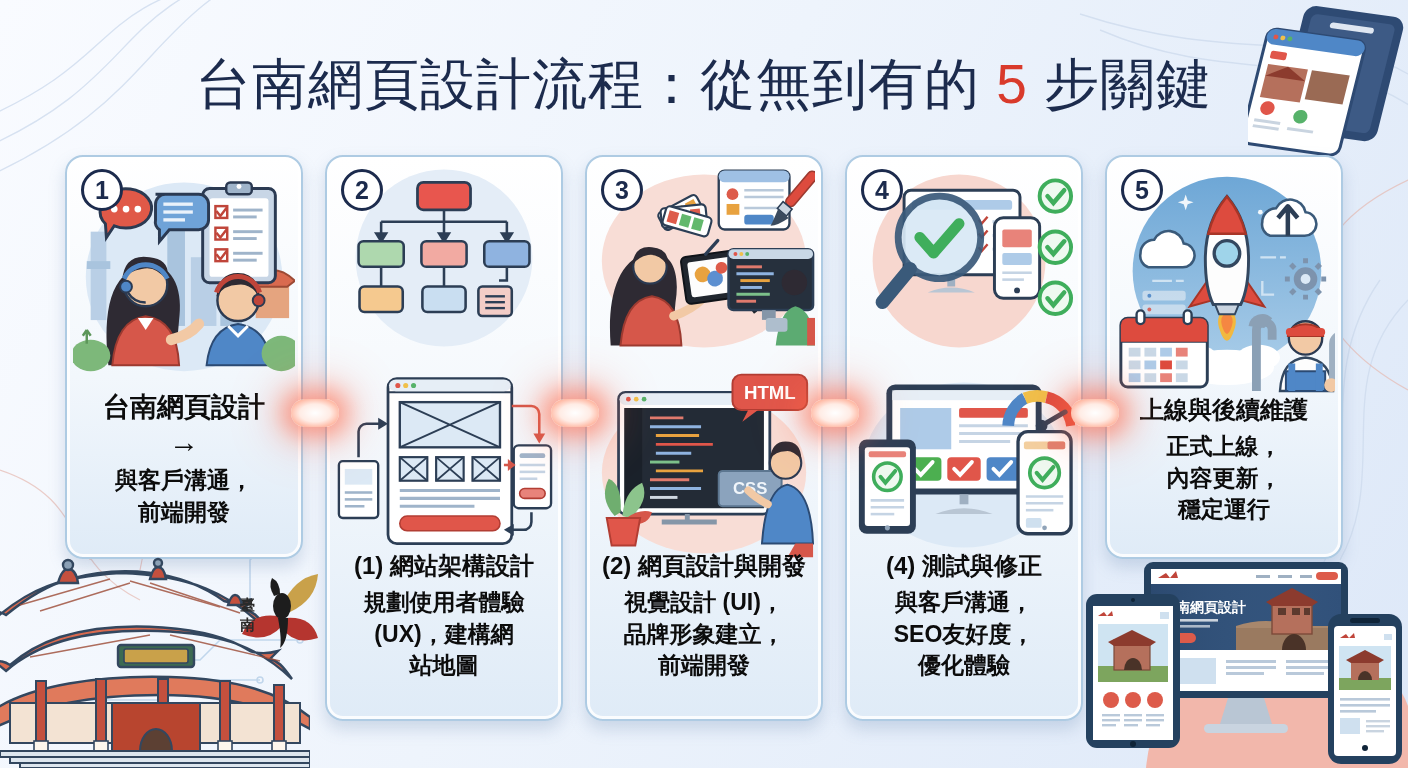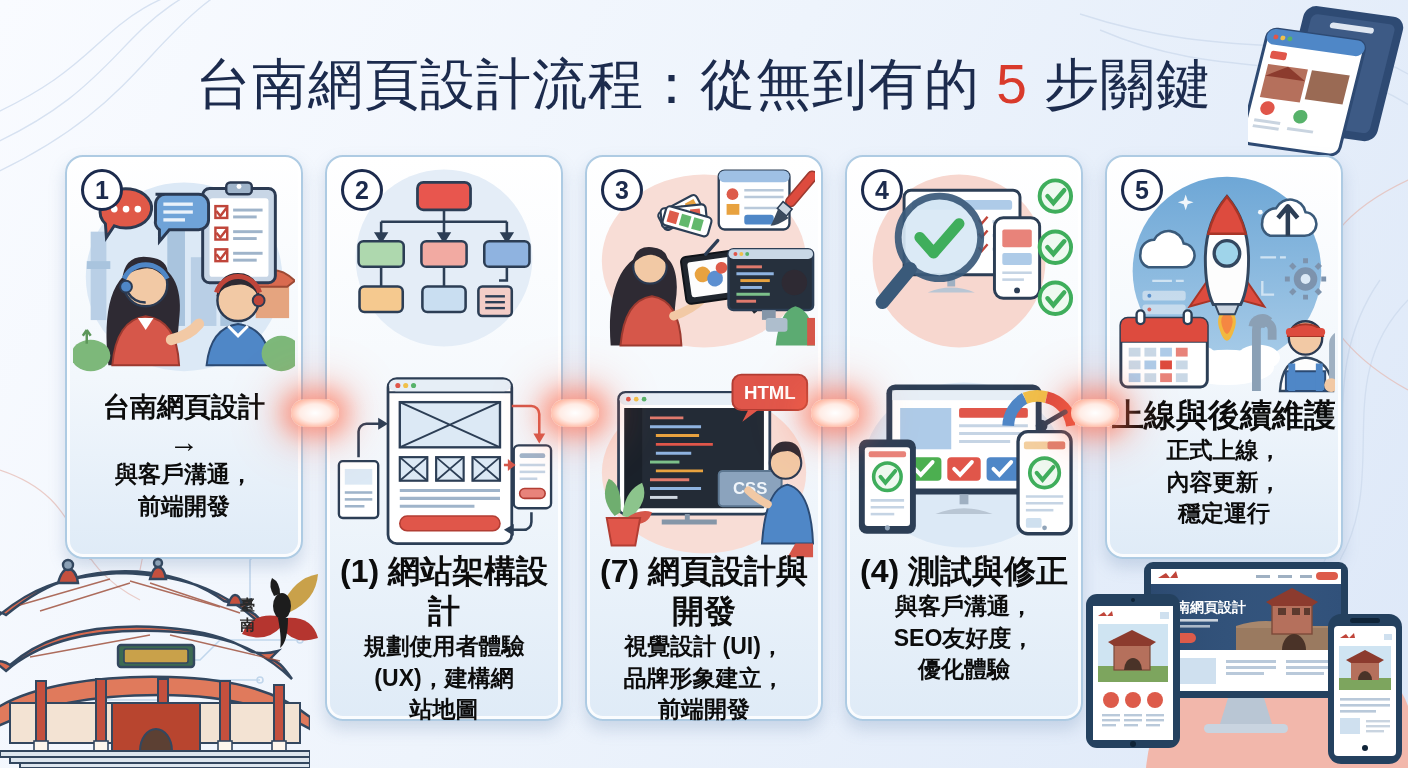--- a/index.html
+++ b/index.html
@@ -41,23 +41,23 @@
   .illus svg { display:block; }
   .pos-top1 { top:4px;  height:216px; }
   .pos-a    { top:4px;  height:194px; }
   .pos-b    { top:212px;height:192px; }
   .pos-top5 { top:4px;  height:232px; }
 
   .txt { position:absolute; left:5px; right:5px; text-align:center; color:#0c0c0c; }
   .short .txt { top:234px; }
   .tall  .txt { top:394px; }
   .c5 .txt { top:238px; }
-  .step-title { font-size:32px; font-weight:bold; line-height:1.25; }
+  .step-title { font-size:24px; font-weight:bold; line-height:1.25; }
   .step-arrow { font-size:30px; font-weight:bold; line-height:1.15; }
-  .step-desc  { font-size:23px; font-weight:bold; line-height:1.38; white-space:pre-line; }
+  .step-desc  { font-size:23px; font-weight:bold; line-height:1.38; white-space:pre-line; margin-top:6px; }
   .c1 .step-title { font-size:27px; }
 
   
   .connector {
     position:absolute; top:399px; width:48px; height:28px; border-radius:14px; z-index:5;
     background:radial-gradient(ellipse at center,#ffffff 0%,#ffece5 45%,#ffb9a4 75%,rgba(255,122,94,0) 100%);
     box-shadow:0 0 22px 10px rgba(255,96,64,.5), 0 0 46px 18px rgba(255,120,90,.28);
   }
   .k1 { left:291px; } .k2 { left:551px; } .k3 { left:811px; } .k4 { left:1071px; }
 
@@ -435,21 +435,21 @@
       </g>
       <g>
         <path d="M22,148 q-16,-18 -6,-38 q14,6 12,34z" fill="#6fae6f"></path>
         <path d="M30,148 q2,-26 20,-34 q8,18 -12,36z" fill="#8cc48c"></path>
         <path d="M34,150 q14,-10 26,-6 q-4,14 -22,12z" fill="#d6574a"></path>
         <path d="M14,150 h34 l-5,28 h-24z" fill="#e0564a" stroke="#b23d33" stroke-width="2"></path>
       </g>
     </svg>
   </div>
   <div class="txt">
-    <div class="step-title">(7) 網頁設計與開發</div>
+    <div class="step-title">(2) 網頁設計與開發</div>
     <div class="step-desc">視覺設計 (UI)，
 品牌形象建立，
 前端開發</div>
   </div>
 </div>
 
 <div class="card tall c4">
   <div class="badge">4</div>
   <div class="illus pos-a">
     <svg width="226" height="194" viewBox="0 0 226 194">

